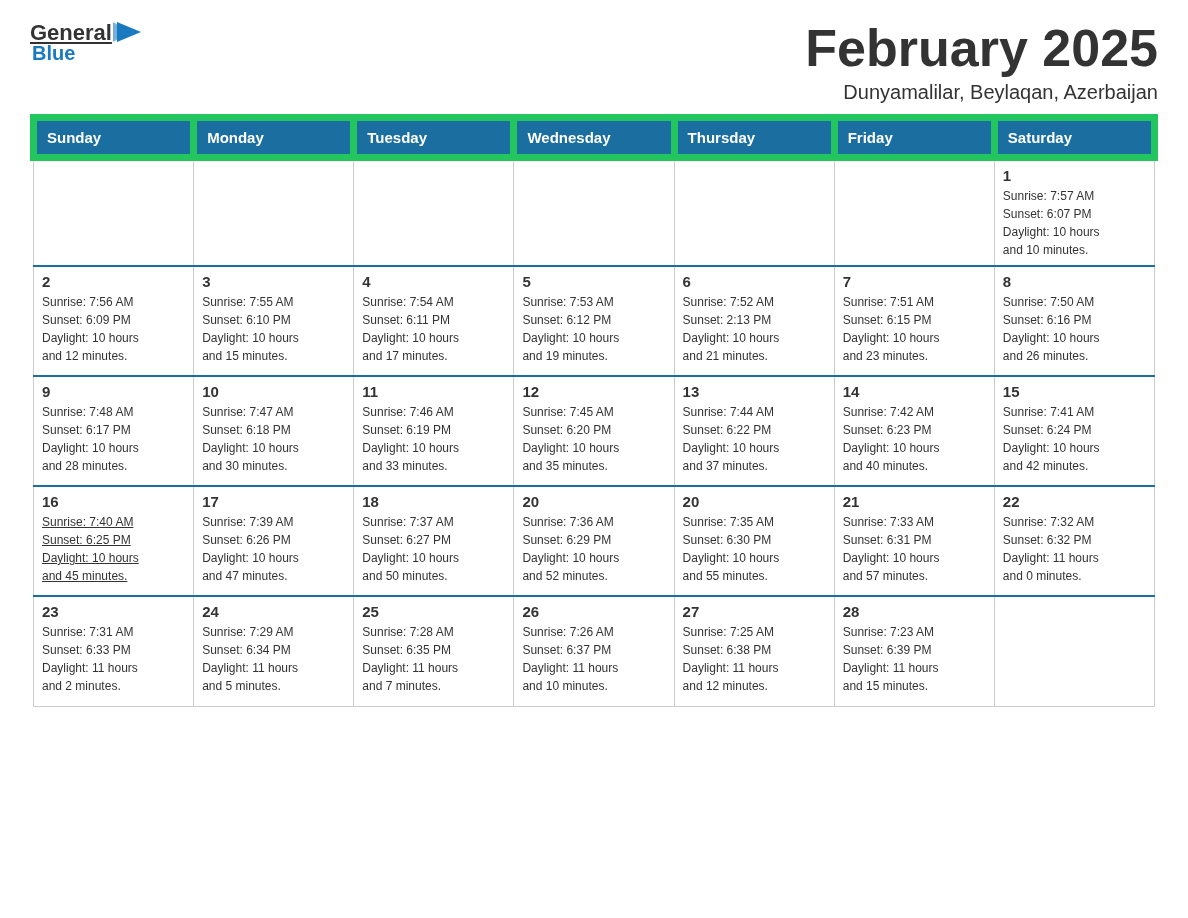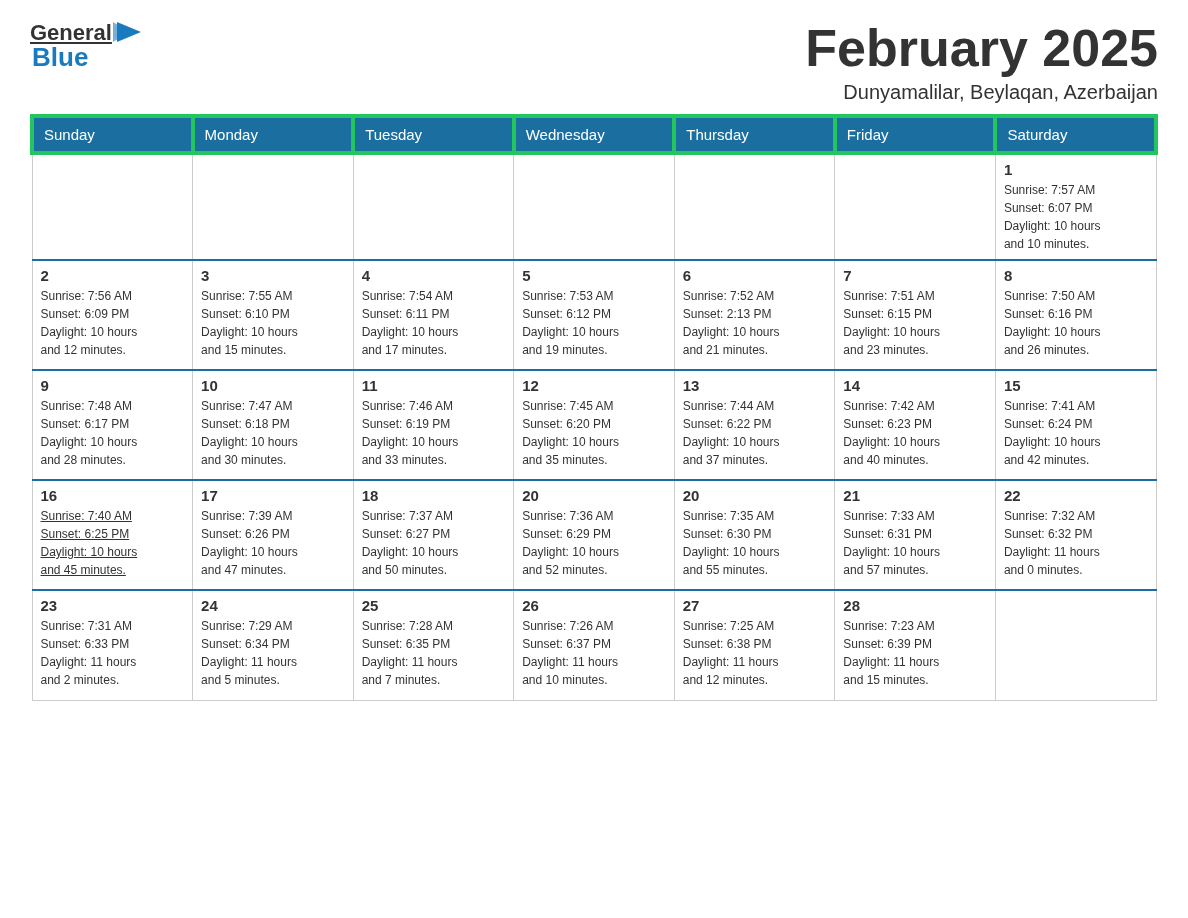--- a/index.html
+++ b/index.html
@@ -46,24 +46,24 @@
     }
     table {
       width: 100%;
       border-collapse: collapse;
       margin-top: 10px;
     }
     thead tr th {
       background-color: #1a6fa0;
       color: #fff;
       font-size: 15px;
-      font-weight: normal;
+      font-weight: bold;
       padding: 8px 10px;
       text-align: left;
-      border: 4px solid #22c55e;
+      border: 7px solid #22c55e;
     }
     tbody tr td {
       vertical-align: top;
       border: 1px solid #ccc;
       padding: 6px 8px;
       width: 14.28%;
       font-size: 12.5px;
       color: #333;
       min-height: 100px;
       height: 110px;
@@ -94,21 +94,21 @@
 
 <div class="header-area">
   <div class="logo">
     <div class="logo-text">
       <span class="logo-general">General</span>
       <svg width="28" height="22" viewBox="0 0 28 22" style="margin: 0 1px;">
         <polygon points="4,0 28,10 4,20" fill="#1a7abf"></polygon>
         <polygon points="0,0 16,10 0,20" fill="#1a7abf" opacity="0.6"></polygon>
       </svg>
     </div>
-    <span class="logo-blue" style="font-size:26px;font-weight:bold;color:#1a7abf;margin-top:-4px;margin-left:2px;">Blue</span>
+    <span class="logo-blue" style="font-size:20px;font-weight:bold;color:#1a7abf;margin-top:-4px;margin-left:2px;">Blue</span>
   </div>
   <div class="title-area">
     <div class="page-title">February 2025</div>
     <div class="subtitle">Dunyamalilar, Beylaqan, Azerbaijan</div>
   </div>
 </div>
 
 <table>
   <thead>
     <tr>

